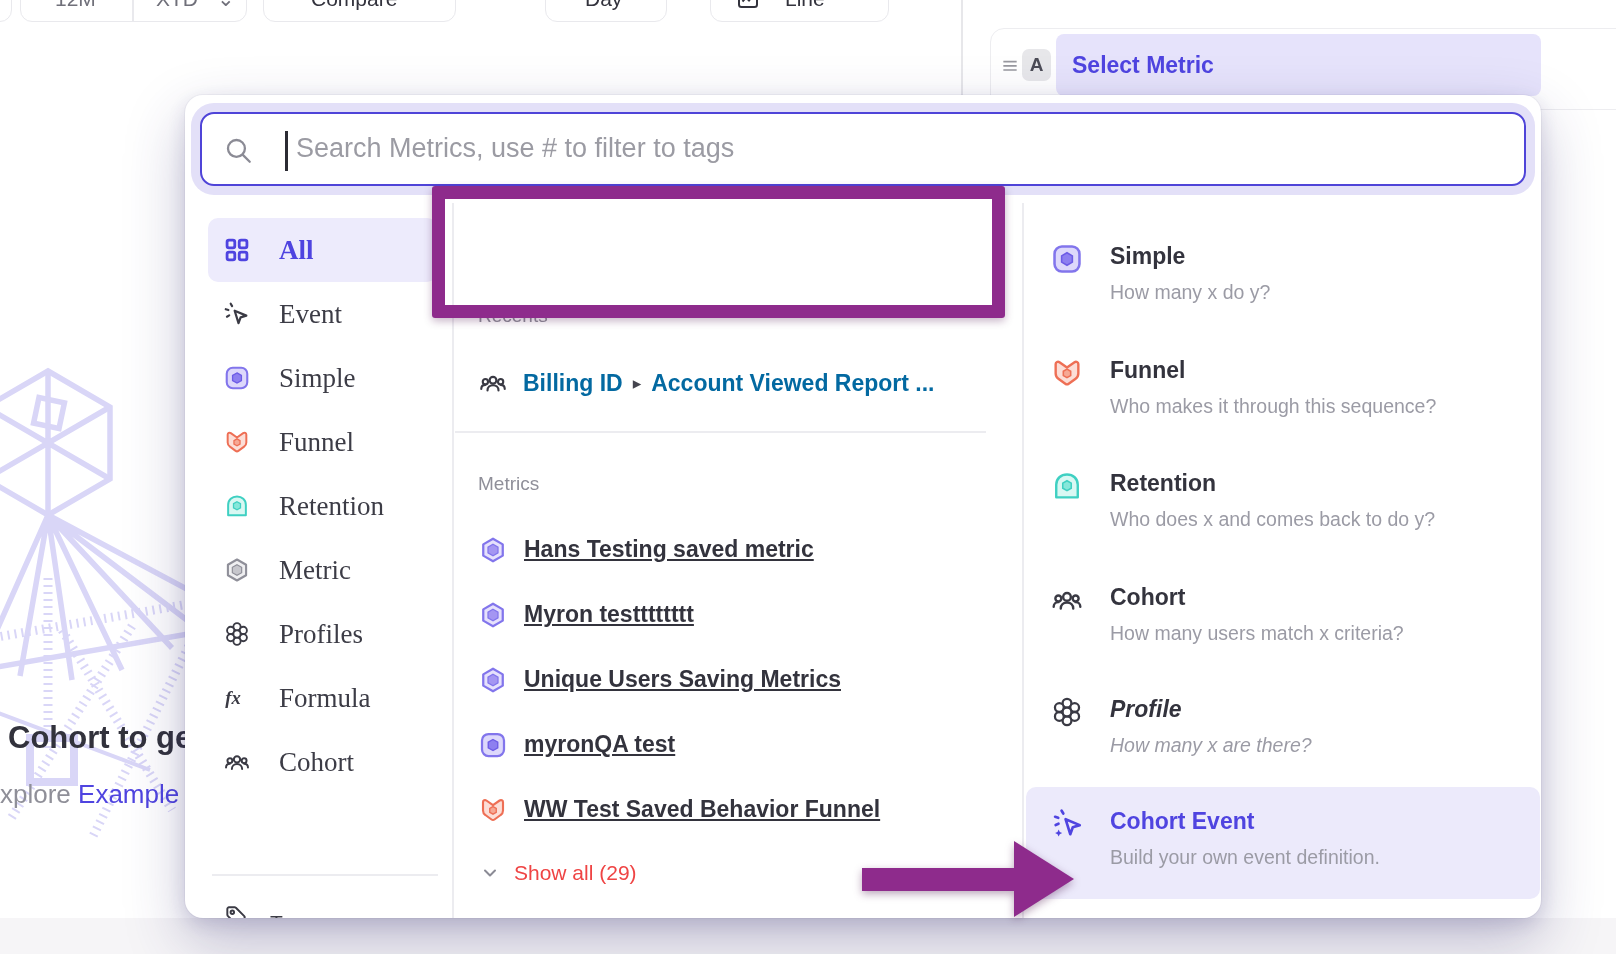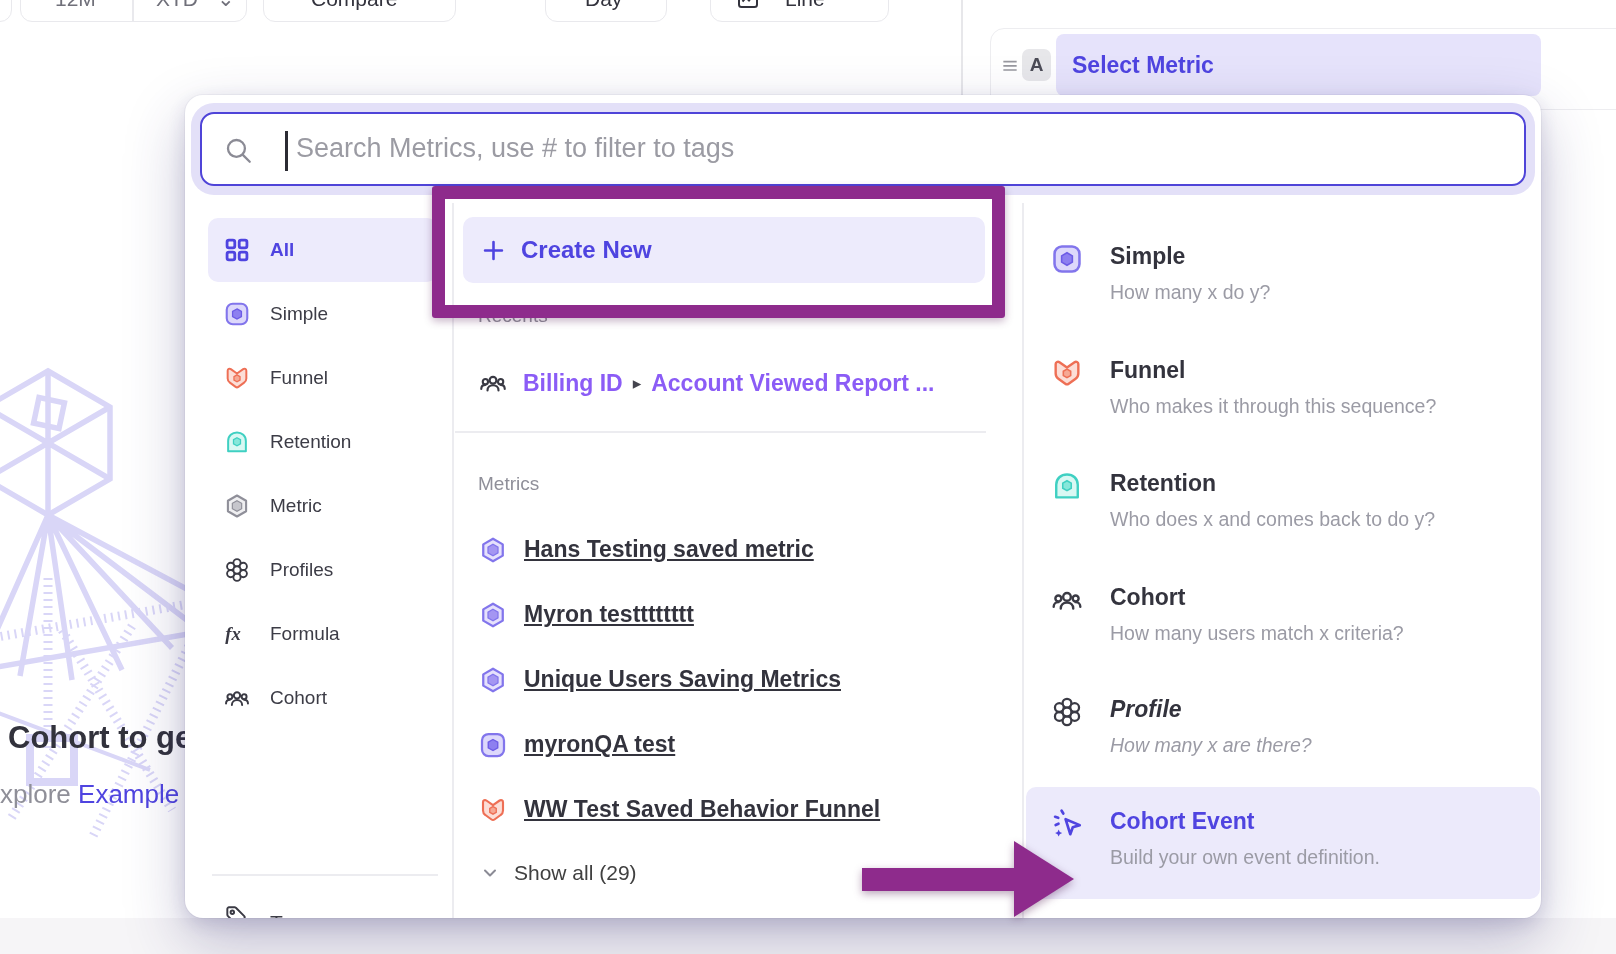--- a/index.html
+++ b/index.html
@@ -53,53 +53,53 @@
   .search-box input { position:absolute; left:94px; top:0; width:1200px; height:69px; border:none; outline:none;
     font-family:"Liberation Sans",sans-serif; font-size:27px; color:#3a3a44; background:transparent; }
   .search-box input::placeholder { color:#9b9ba3; opacity:1; }
 
   .rule-v { position:absolute; top:108px; width:1.5px; height:715px; background:#ececf0; }
 
   
   .sb-list { position:absolute; left:23px; top:123px; width:229px; }
   .sb-row { height:64px; display:flex; align-items:center; padding-left:15px; border-radius:10px; cursor:pointer; }
   .sb-row .icon { width:28px; height:28px; flex:0 0 28px; }
-  .sb-row .sb-label { margin-left:19px; font-size:19px; font-weight:500; color:#3c3c46; }
+  .sb-row .sb-label { margin-left:28px; font-size:27px; font-weight:500; color:#3c3c46;font-family:Liberation Serif, serif; }
   .sb-row.selected { background:#edebfc; }
   .sb-row.selected .sb-label { color:#4f44e0; font-weight:600; }
   .sb-div { position:absolute; left:27px; top:779px; width:226px; height:1.5px; background:#ececf0; }
   .sb-overflow { position:absolute; left:23px; top:808px; width:229px; display:flex; padding-left:15px; }
   .sb-overflow .icon { width:26px; height:26px; flex:0 0 26px; }
   .sb-overflow .sb-label { margin-left:21px; margin-top:6px; font-size:21px; font-weight:500; color:#3c3c46; line-height:28px; }
 
   
   .create-btn { position:absolute; left:278px; top:122px; width:522px; height:66px; background:#edebfc;
     border-radius:10px; display:flex; align-items:center; padding-left:17px; cursor:pointer; }
   .create-btn .icon { width:27px; height:27px; }
   .create-btn .cn-label { margin-left:14px; font-size:24px; font-weight:600; color:#4f44e0; }
 
   .sec-label { position:absolute; font-size:19px; font-weight:500; color:#8f8f99; }
   .recents-label { left:293px; top:210px; }
   .metrics-label { left:293px; top:378px; }
 
   .recent-row { position:absolute; left:293px; top:268px; height:40px; display:flex; align-items:center; cursor:pointer; }
   .recent-row .icon { width:30px; height:30px; }
-  .recent-row .r-text { margin-left:15px; font-size:23px; font-weight:600; color:#8b5cf6; white-space:nowrap; }
+  .recent-row .r-text { margin-left:15px; font-size:23px; font-weight:600; color:#0369a1; white-space:nowrap; }
   .recent-row .sep { margin:0 10px; font-size:17px; color:#44444e; }
 
   .h-div { position:absolute; left:270px; top:336px; width:531px; height:1.5px; background:#ececf0; }
 
   .metric-list { position:absolute; left:293px; top:422px; width:520px; }
   .m-row { height:65px; display:flex; align-items:center; cursor:pointer; }
   .m-row .icon { width:30px; height:30px; flex:0 0 30px; }
   .m-row .m-label { margin-left:16px; font-size:23px; font-weight:600; color:#33333d; white-space:nowrap;text-decoration:underline; }
 
   .show-all { position:absolute; left:293px; top:758px; height:40px; display:flex; align-items:center; cursor:pointer; }
   .show-all .icon { width:24px; height:24px; }
-  .show-all .sa-label { margin-left:12px; font-size:21px; font-weight:500; color:#404040; }
+  .show-all .sa-label { margin-left:12px; font-size:21px; font-weight:500; color:#ef4444; }
 
   
   .type-row { position:absolute; left:841px; width:514px; height:112px; border-radius:10px; cursor:pointer; }
   .type-row.highlighted { background:#eceafb; }
   .type-row .icon { position:absolute; left:24px; top:20px; width:34px; height:34px; }
   .type-title { position:absolute; left:84px; top:14px; line-height:40px; font-size:23px; font-weight:700; color:#33333d; white-space:nowrap; }
   .type-row.highlighted .type-title { color:#4f44e0; }
   .type-desc { position:absolute; left:84px; top:54px; line-height:32px; font-size:19.5px; font-weight:400; color:#9b9ba5; white-space:nowrap; }
 
   
@@ -195,20 +195,31 @@
               <rect x="3.5" y="3.5" width="6.6" height="6.6" rx="1.6"></rect>
               <rect x="13.9" y="3.5" width="6.6" height="6.6" rx="1.6"></rect>
               <rect x="3.5" y="13.9" width="6.6" height="6.6" rx="1.6"></rect>
               <rect x="13.9" y="13.9" width="6.6" height="6.6" rx="1.6"></rect>
             </svg>
           </span>
           <span class="sb-label">All</span>
         </div>
         <div class="sb-row">
           <span class="icon">
+            <svg viewBox="0 0 24 24" fill="none" stroke="#3a3a44" stroke-width="1.9" stroke-linecap="round" stroke-linejoin="round">
+              <path d="M10 9.2L20 13.4 15.1 14.9 13.3 19.8Z"></path>
+              <path d="M7.8 5.2L6.6 3.2"></path>
+              <path d="M4.6 8.6L2.4 7.9"></path>
+              <path d="M5.3 13.2l-1.9 1.1"></path>
+            </svg>
+          </span>
+          <span class="sb-label">Event</span>
+        </div>
+        <div class="sb-row">
+          <span class="icon">
             <svg viewBox="0 0 24 24">
               <rect x="3.2" y="3.2" width="17.6" height="17.6" rx="5.2" fill="#ddd8fb" stroke="#8275ec" stroke-width="1.8"></rect>
               <polygon points="12,7.6 15.8,9.8 15.8,14.2 12,16.4 8.2,14.2 8.2,9.8" fill="#8d7ff0" stroke="#6d5ce6" stroke-width="1.1"></polygon>
             </svg>
           </span>
           <span class="sb-label">Simple</span>
         </div>
         <div class="sb-row">
           <span class="icon">
             <svg viewBox="0 0 24 24">
@@ -276,28 +287,20 @@
     <div class="sb-overflow">
       <span class="icon">
           <svg viewBox="0 0 24 24" fill="none" stroke="#3a3a44" stroke-width="1.8" stroke-linejoin="round">
             <path d="M4 5.5C4 4.7 4.7 4 5.5 4L10.8 4C11.2 4 11.6 4.2 11.9 4.4L19.6 12.1C20.2 12.7 20.2 13.7 19.6 14.3L14.3 19.6C13.7 20.2 12.7 20.2 12.1 19.6L4.4 11.9C4.2 11.6 4 11.2 4 10.8Z"></path>
             <circle cx="8.6" cy="8.6" r="1.6"></circle>
           </svg>
         </span>
       <span class="sb-label">T</span>
     </div>
 
-    <div class="create-btn">
-      <span class="icon">
-        <svg viewBox="0 0 24 24" fill="none" stroke="#4f44e0" stroke-width="2.3" stroke-linecap="round">
-            <path d="M12 4.5v15M4.5 12h15"></path>
-          </svg>
-      </span>
-      <span class="cn-label">Create New</span>
-    </div>
 
     <div class="sec-label recents-label">Recents</div>
 
     <div class="recent-row">
       <span class="icon">
           <svg viewBox="0 0 24 24" fill="none" stroke="#3a3a44" stroke-width="1.7" stroke-linecap="round">
             <circle cx="12" cy="9.8" r="2.7"></circle>
             <path d="M7.6 18C7.6 15.4 9.5 13.8 12 13.8C14.5 13.8 16.4 15.4 16.4 18"></path>
             <circle cx="5.9" cy="10.9" r="2.1"></circle>
             <path d="M2.6 16.8C2.6 14.7 4.1 13.5 5.9 13.5"></path>

